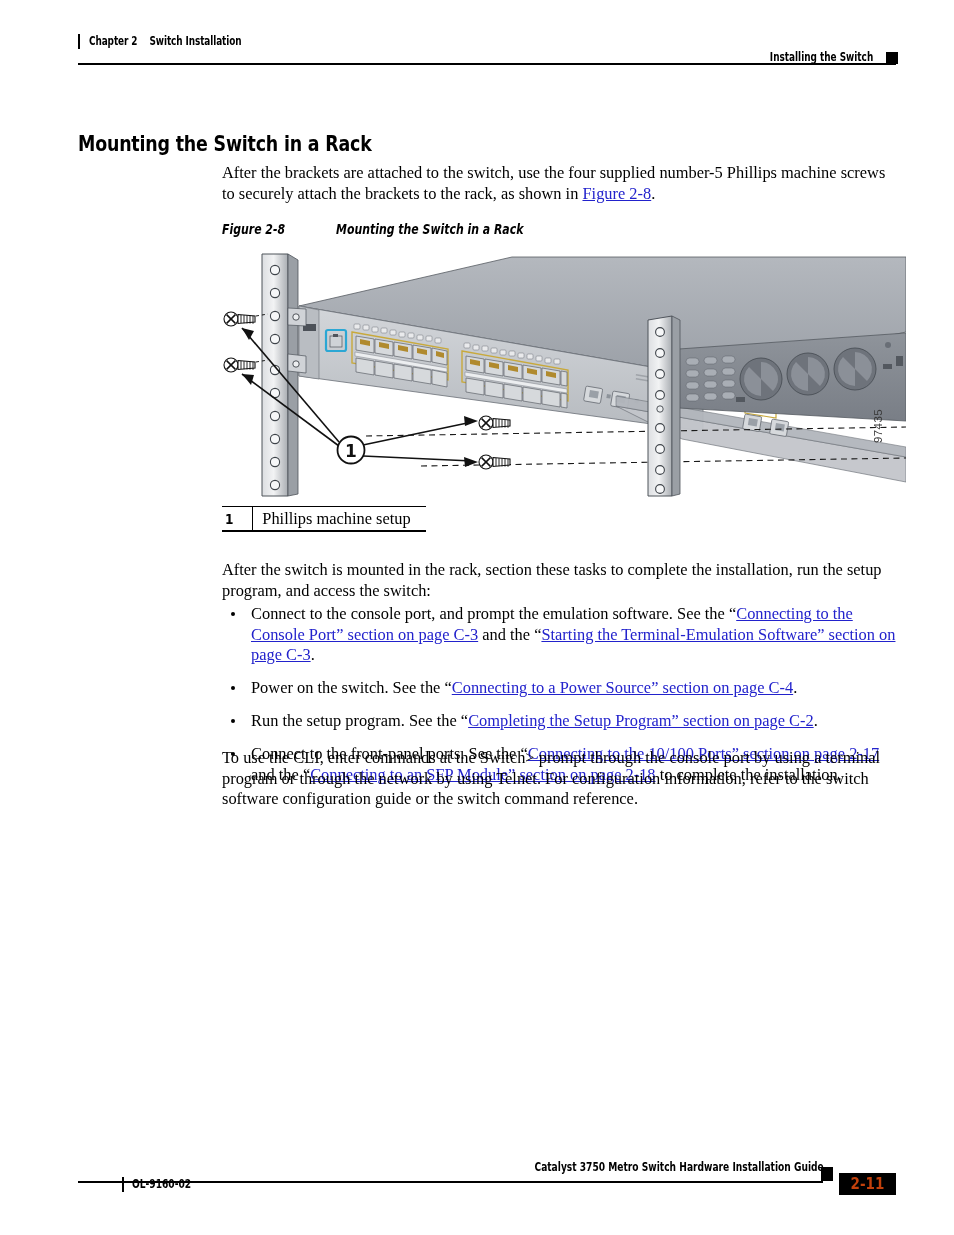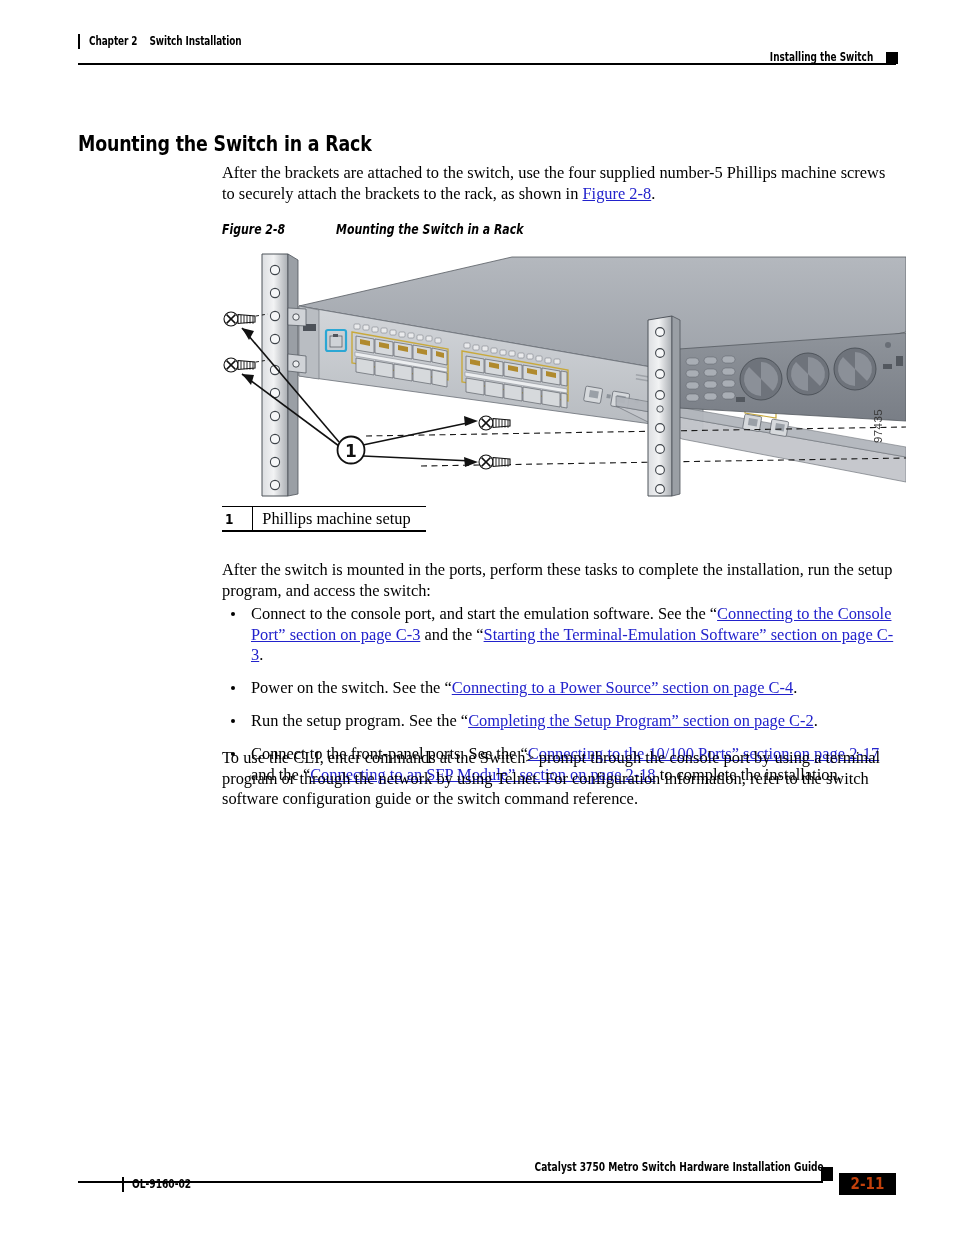--- a/index.html
+++ b/index.html
@@ -571,28 +571,28 @@
   <div class="rule"></div>
   <div class="legend-row">
     <div class="legend-num">1</div>
     <div class="legend-div"></div>
     <div class="legend-txt">Phillips machine setup</div>
   </div>
   <div class="rule"></div>
 </div>
 
 <div class="col" style="top:560px;">
-  <p class="body">After the switch is mounted in the ports, perform these tasks to complete the installation, run the setup program, and access the switch:</p>
+  <p class="body">After the switch is mounted in the rack, section these tasks to complete the installation, run the setup program, and access the switch:</p>
 </div>
 
 <div class="col" style="top:604px;">
   <ul class="bullets">
     <li>
       <span class="dot"></span>
-      <span>Connect to the console port, and start the emulation software. See the “</span><a class="lnk" href="#">Connecting to the Console Port” section on page C-3</a><span> and the “</span><a class="lnk" href="#">Starting the Terminal-Emulation Software” section on page C-3</a><span>.</span>
+      <span>Connect to the console port, and prompt the emulation software. See the “</span><a class="lnk" href="#">Connecting to the Console Port” section on page C-3</a><span> and the “</span><a class="lnk" href="#">Starting the Terminal-Emulation Software” section on page C-3</a><span>.</span>
     </li>
     <li>
       <span class="dot"></span>
       <span>Power on the switch. See the “</span><a class="lnk" href="#">Connecting to a Power Source” section on page C-4</a><span>.</span>
     </li>
     <li>
       <span class="dot"></span>
       <span>Run the setup program. See the “</span><a class="lnk" href="#">Completing the Setup Program” section on page C-2</a><span>.</span>
     </li>
     <li>

